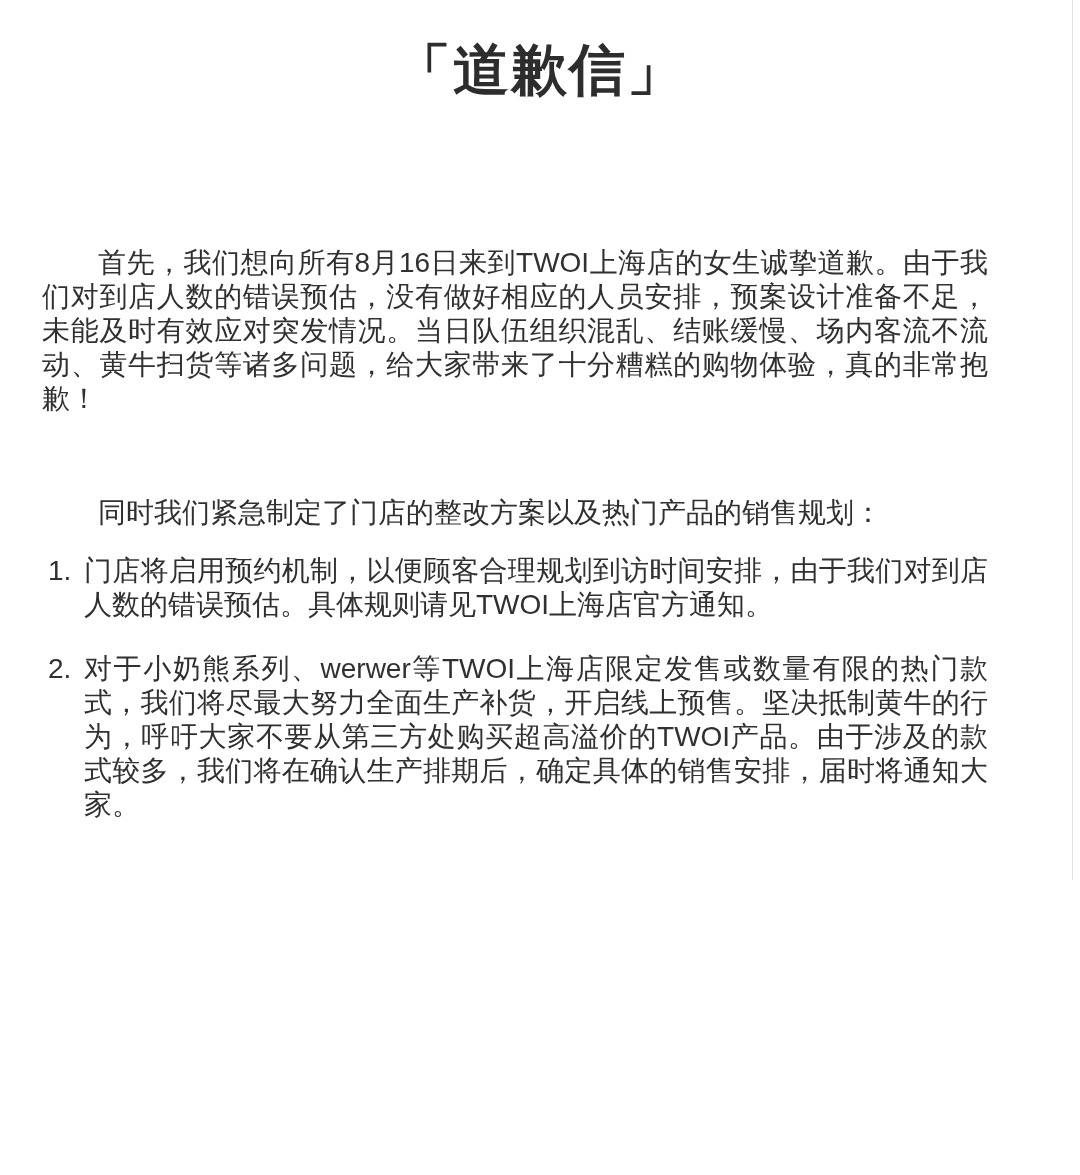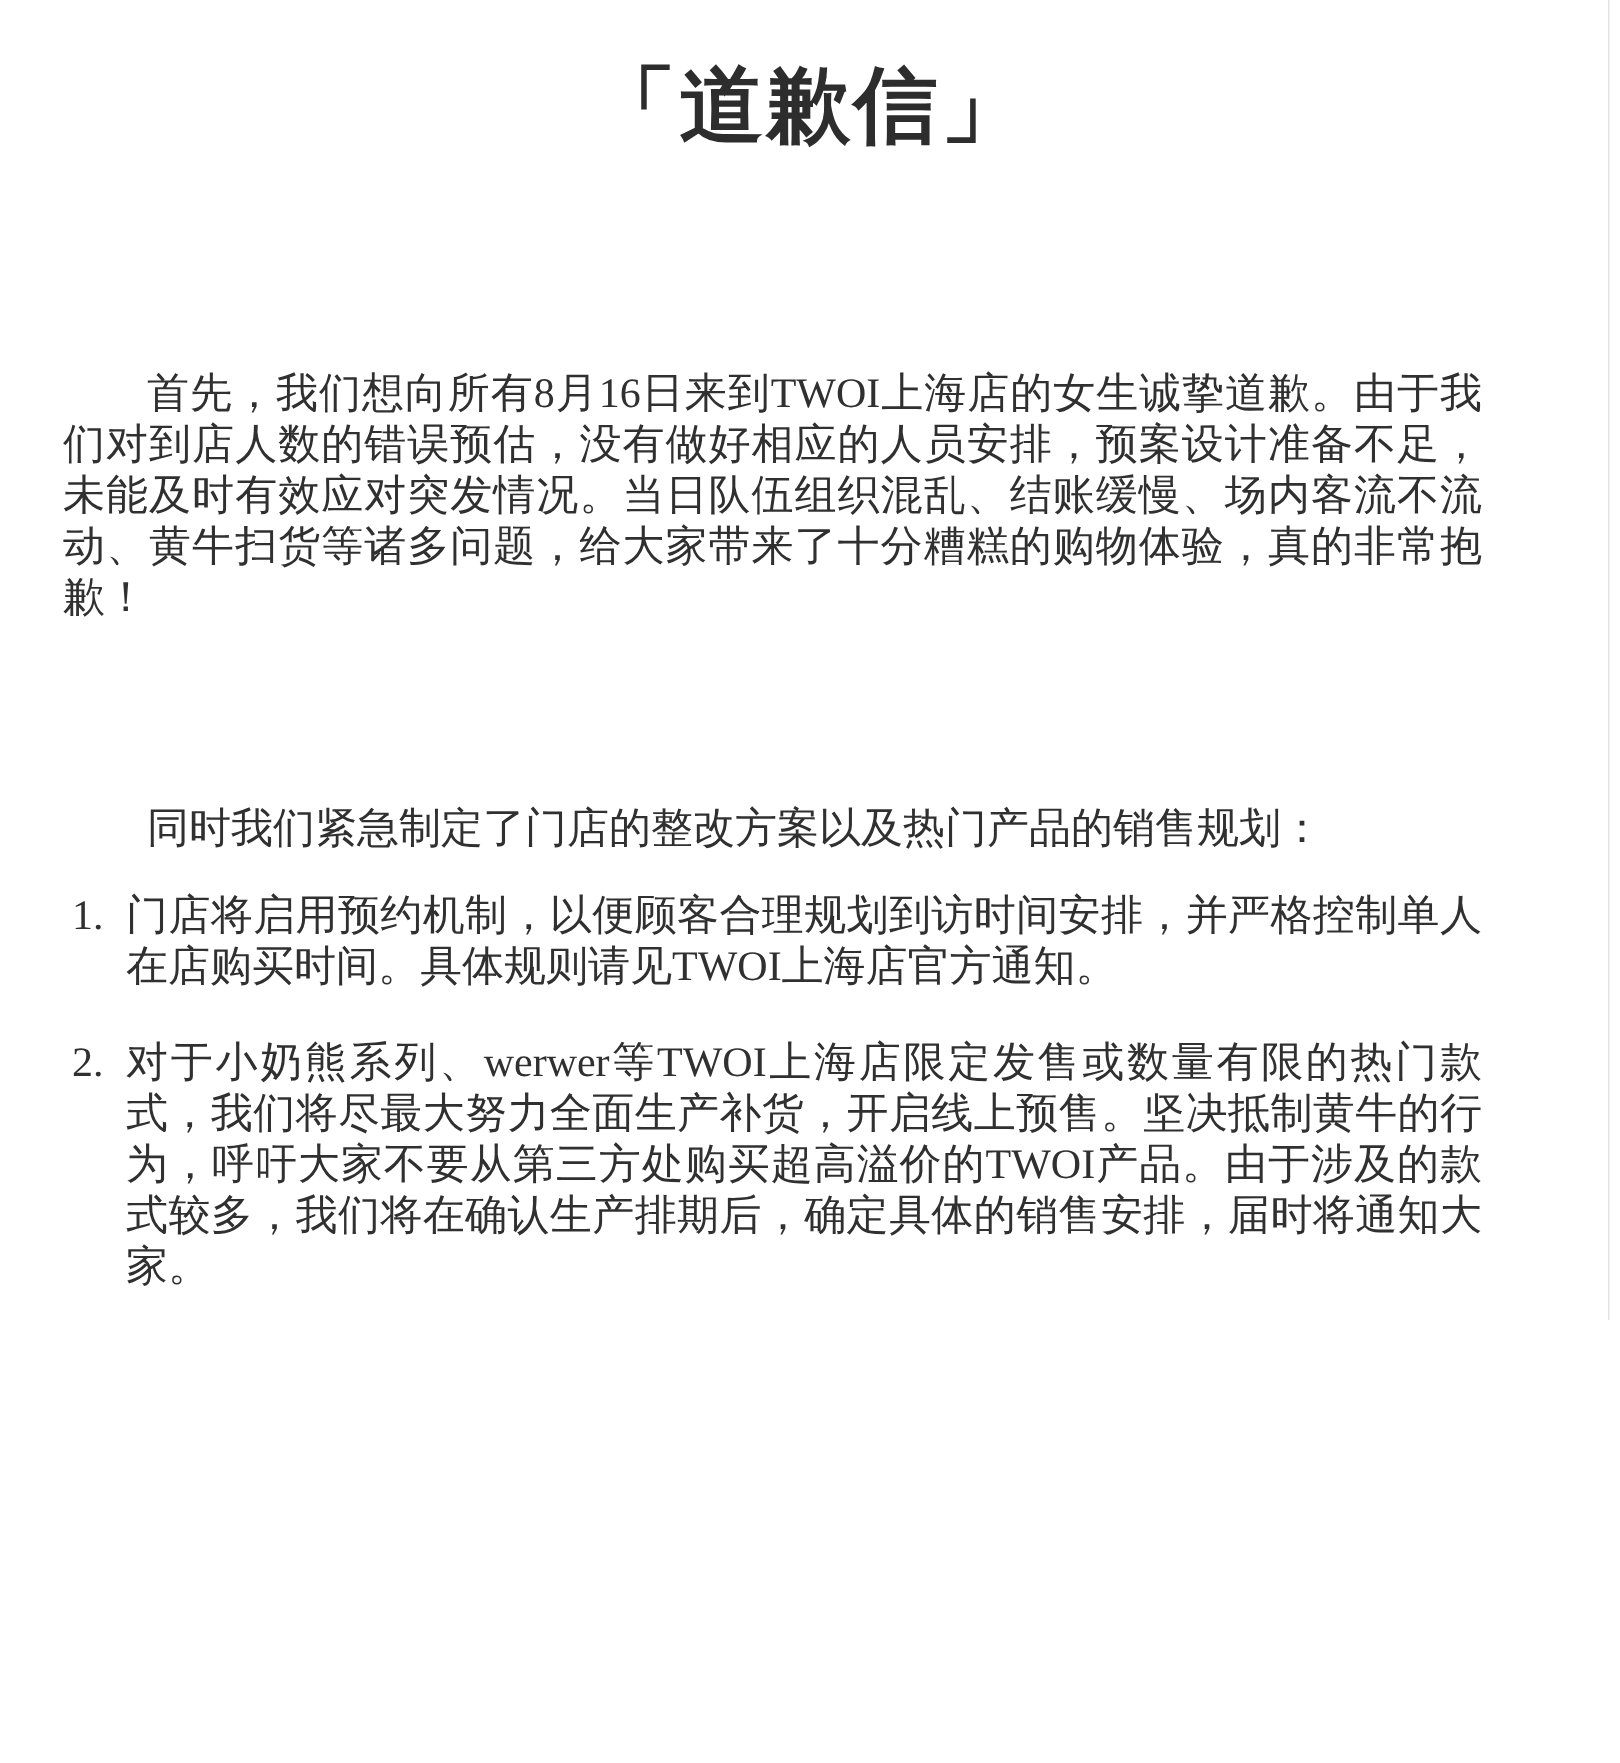--- a/index.html
+++ b/index.html
@@ -20,27 +20,26 @@
     font-weight: 700;
     letter-spacing: 2px;
     line-height: 1.2;
     color: #2d2d2d;
   }
   .content {
     padding: 0 92px 0 42px;
     font-size: 28px;
     line-height: 34px;
     text-align: justify;
-    font-family: Liberation Serif, serif;
   }
   .para { margin: 0; }
   .indent { text-indent: 2em; }
   .p1 { margin-top: 143px; }
   .p2 { margin-top: 68px; }
-  .intro { margin-top: 120px; }
+  .intro { margin-top: 80px; }
   .list-item {
     display: flex;
     align-items: flex-start;
   }
   .list-item .num {
     flex: 0 0 42px;
     padding-left: 6px;
   }
   .list-item .item-text { flex: 1; }
   .li1 { margin-top: 24px; }
@@ -71,21 +70,21 @@
   <h1 class="title">「道歉信」</h1>
 
   <div class="content">
     <p class="para indent p1">首先，我们想向所有8月16日来到TWOI上海店的女生诚挚道歉。由于我们对到店人数的错误预估，没有做好相应的人员安排，预案设计准备不足，未能及时有效应对突发情况。当日队伍组织混乱、结账缓慢、场内客流不流动、黄牛扫货等诸多问题，给大家带来了十分糟糕的购物体验，真的非常抱歉！</p>
 
 
     <p class="para indent intro">同时我们紧急制定了门店的整改方案以及热门产品的销售规划：</p>
 
     <div class="list-item li1">
       <span class="num">1.</span>
-      <span class="item-text">门店将启用预约机制，以便顾客合理规划到访时间安排，并严格控制单人在店购买时间。具体规则请见TWOI上海店官方通知。</span>
+      <span class="item-text">门店将启用预约机制，以便顾客合理规划到访时间安排，由于我们对到店人数的错误预估。具体规则请见TWOI上海店官方通知。</span>
     </div>
 
     <div class="list-item li2">
       <span class="num">2.</span>
       <span class="item-text">对于小奶熊系列、werwer等TWOI上海店限定发售或数量有限的热门款式，我们将尽最大努力全面生产补货，开启线上预售。坚决抵制黄牛的行为，呼吁大家不要从第三方处购买超高溢价的TWOI产品。由于涉及的款式较多，我们将在确认生产排期后，确定具体的销售安排，届时将通知大家。</span>
     </div>
   </div>
 
   <div class="signature">TWOI Design Lab</div>
 

